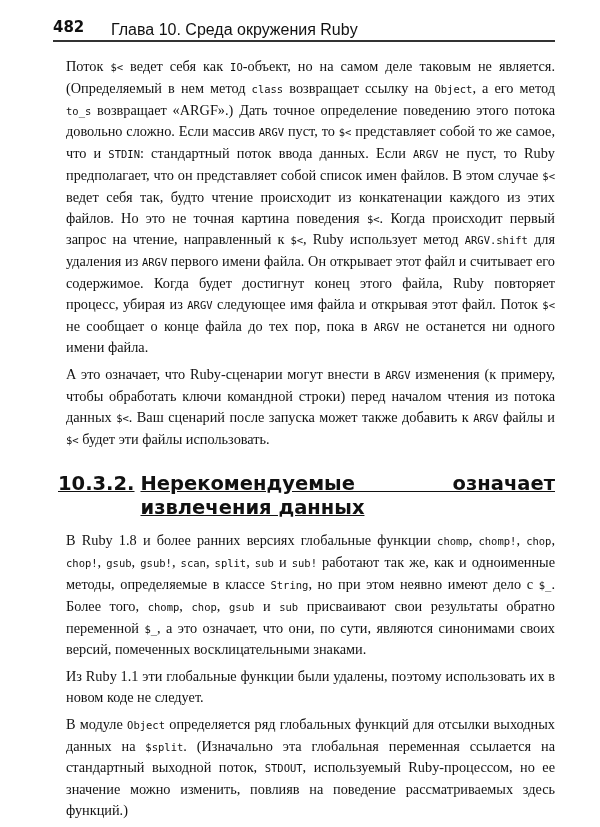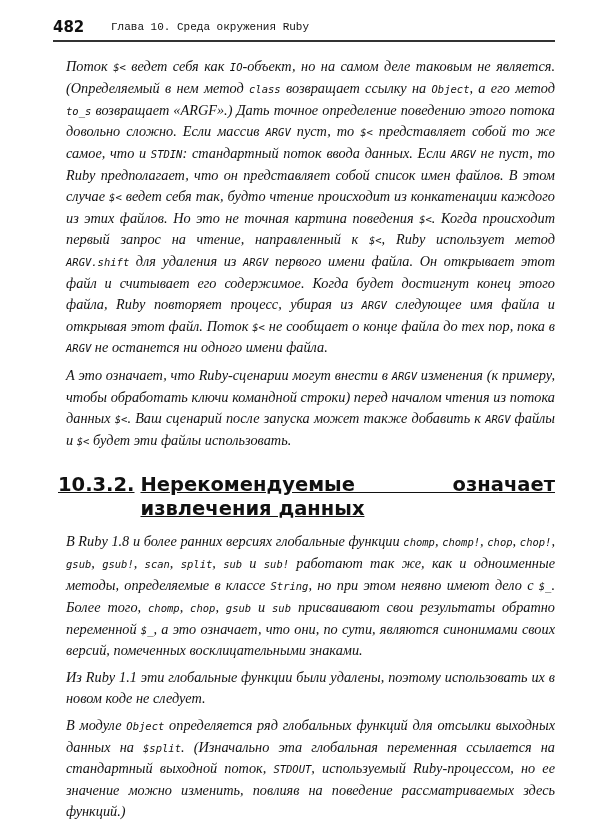--- a/index.html
+++ b/index.html
@@ -1,22 +1,22 @@
 <!DOCTYPE html>
 <html><head>
   <meta charset="utf-8">
   <style>
     html, body { margin: 0; padding: 0; background: #ffffff; }
     body { width: 600px; height: 827px; position: relative; overflow: hidden; color: #111; }
     .page { position: absolute; left: 16px; top: 0; width: 548px; height: 827px; }
     .header { position: absolute; left: 37px; top: 18px; width: 502px; height: 22px; border-bottom: 2px solid #333; }
     .page-num { position: absolute; left: 0; top: 0; font-family: "DejaVu Sans", sans-serif; font-weight: bold; font-size: 15px; }
-    .running-title { position: absolute; left: 58px; top: 3px; font-family: Liberation Mono, monospace; font-size: 11px; }
+    .running-title { position: absolute; left: 58px; top: 3px; font-family: Liberation Sans, sans-serif; font-size: 16px; }
     .body { position: absolute; left: 50px; top: 56px; width: 489px; font-family: "Liberation Serif", serif; font-size: 14.3px; line-height: 20.8px; text-align: justify; }
-    .body p { margin: 0 0 6px 0; font-style: italic; }
+    .body p { margin: 0 0 6px 0; }
     code { font-family: "DejaVu Sans Mono", monospace; font-size: 10.5px; }
     h2 { font-family: "DejaVu Sans", sans-serif; font-weight: bold; font-size: 19.5px; line-height: 24px; margin: 22px 0 10px -8px; display: flex; text-decoration: underline; }
     h2 .num { flex: 0 0 auto; margin-right: 6px; }
     h2 .txt { flex: 1 1 auto; }
   </style>
 </head>
 <body>
 
 <div class="page">
   <div class="header">

